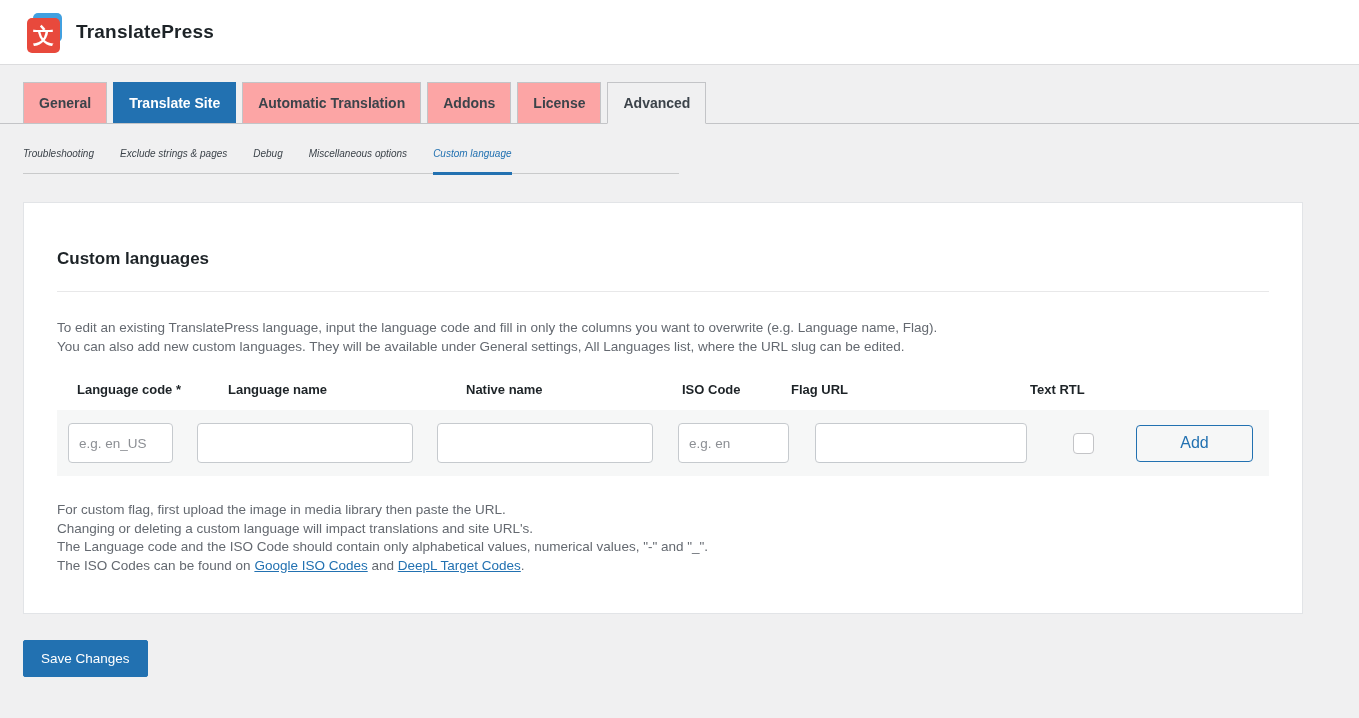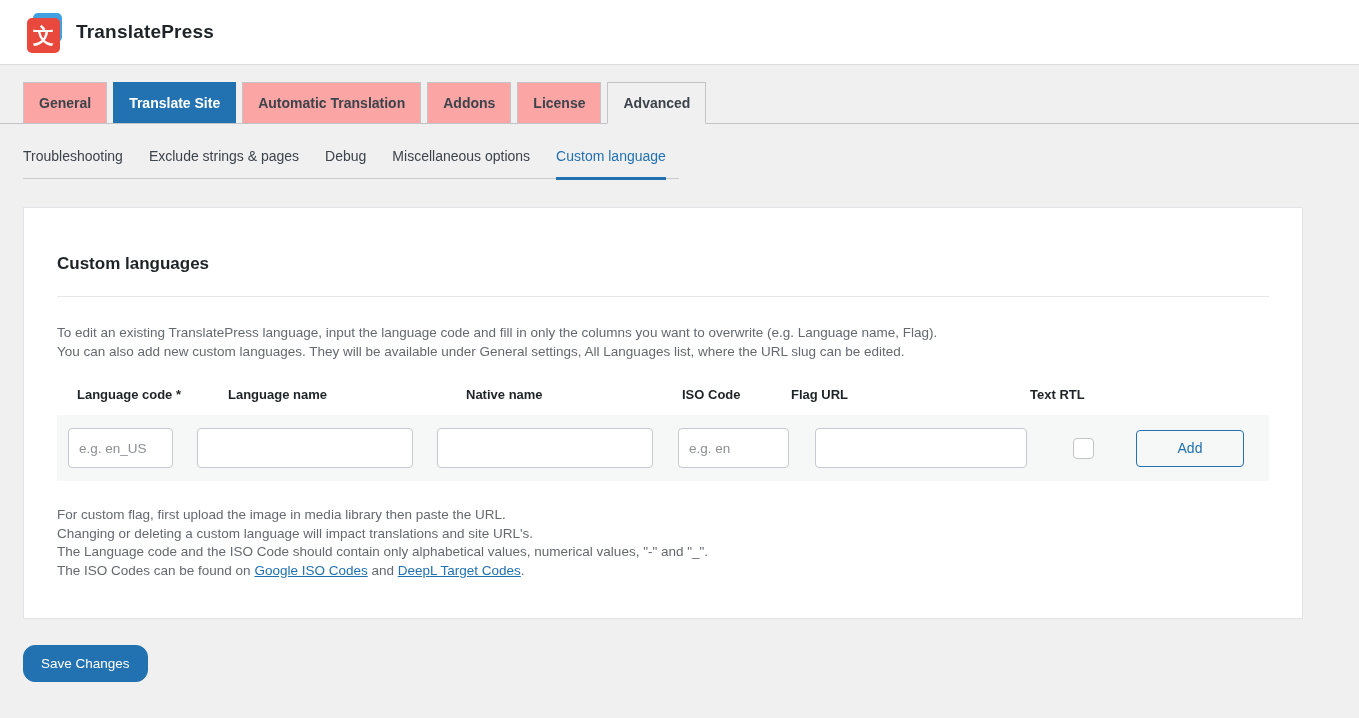--- a/index.html
+++ b/index.html
@@ -76,24 +76,25 @@
   .subnav {
     display: flex;
     gap: 26px;
     margin-left: 23px;
     width: 656px;
     padding-top: 10px;
     border-bottom: 1px solid #c9cacb;
   }
   .subnav-item {
     padding: 14px 0 13px;
-    font-size: 14px;
+    font-size: 10px;
     color: #3c434a;
     cursor: pointer;
     white-space: nowrap;
+    font-style: italic;
   }
   .subnav-item.active {
     color: #2271b1;
     border-bottom: 3px solid #2271b1;
     margin-bottom: -2px;
   }
 
   
   .card {
     margin: 28px 23px 0;
@@ -161,28 +162,28 @@
     -webkit-appearance: none;
     width: 21px; height: 21px;
     margin-left: 46px;
     background: #fff;
     border: 1px solid #c3c4c7;
     border-radius: 4px;
     cursor: pointer;
   }
   .add-btn {
     margin-left: 42px;
-    width: 108px;
+    width: 117px;
     height: 37px;
     background: transparent;
     border: 1.5px solid #2271b1;
     border-radius: 4px;
     color: #2271b1;
     font-family: "Liberation Sans", sans-serif;
-    font-size: 14px;
+    font-size: 16px;
     cursor: pointer;
   }
 
   .notes {
     margin-top: 25px;
     font-size: 13.5px;
     line-height: 18.5px;
     color: #646970;
   }
   .notes a {
@@ -190,21 +191,21 @@
     text-decoration: underline;
     cursor: pointer;
   }
 
   
   .save-btn {
     margin: 26px 0 0 23px;
     display: inline-block;
     background: #2271b1;
     border: 1px solid #2271b1;
-    border-radius: 12px;
+    border-radius: 2px;
     color: #ffffff;
     font-family: "Liberation Sans", sans-serif;
     font-size: 13.5px;
     padding: 10px 17px;
     cursor: pointer;
   }
 </style>
 </head>
 <body>
 

